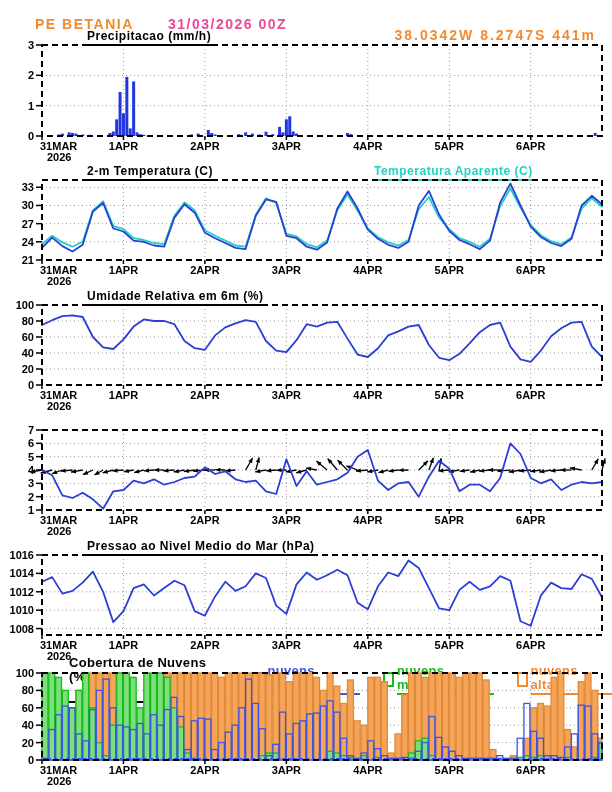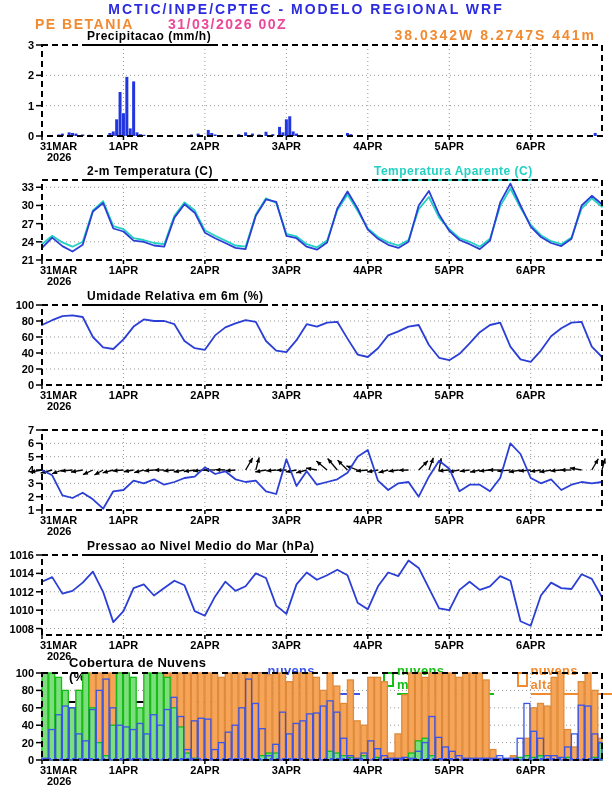--- a/index.html
+++ b/index.html
@@ -22,21 +22,20 @@
   .legend-item{display:flex;align-items:center;gap:3px;margin-left:16px;}
   .legend-box{display:inline-block;width:7px;height:11px;border:2px solid #000;background:transparent;}
   .legend-label{font-size:13px;font-weight:bold;letter-spacing:0.3px;line-height:14px;
                 border-bottom:2px solid currentColor;padding-bottom:1px;}
   svg text{font-family:"Liberation Sans",sans-serif;}
 </style>
 </head>
 <body>
 
 <div id="page">
-  <div class="hdr-title">MCTIC/INPE/CPTEC - MODELO REGIONAL WRF</div>
   <div class="hdr-station">PE BETANIA</div>
   <div class="hdr-run">31/03/2026 00Z</div>
   <div class="hdr-loc">38.0342W 8.2747S 441m</div>
 
   <div class="ptitle" style="top:29px;">Precipitacao (mm/h)</div>
   <div class="ptitle" style="top:164px;">2-m Temperatura (C)</div>
   <div class="ptitle cyan" style="top:164px;">Temperatura Aparente (C)</div>
   <div class="ptitle" style="top:289px;">Umidade Relativa em 6m (%)</div>
   <div class="ptitle" style="top:539px;">Pressao ao Nivel Medio do Mar (hPa)</div>
 

